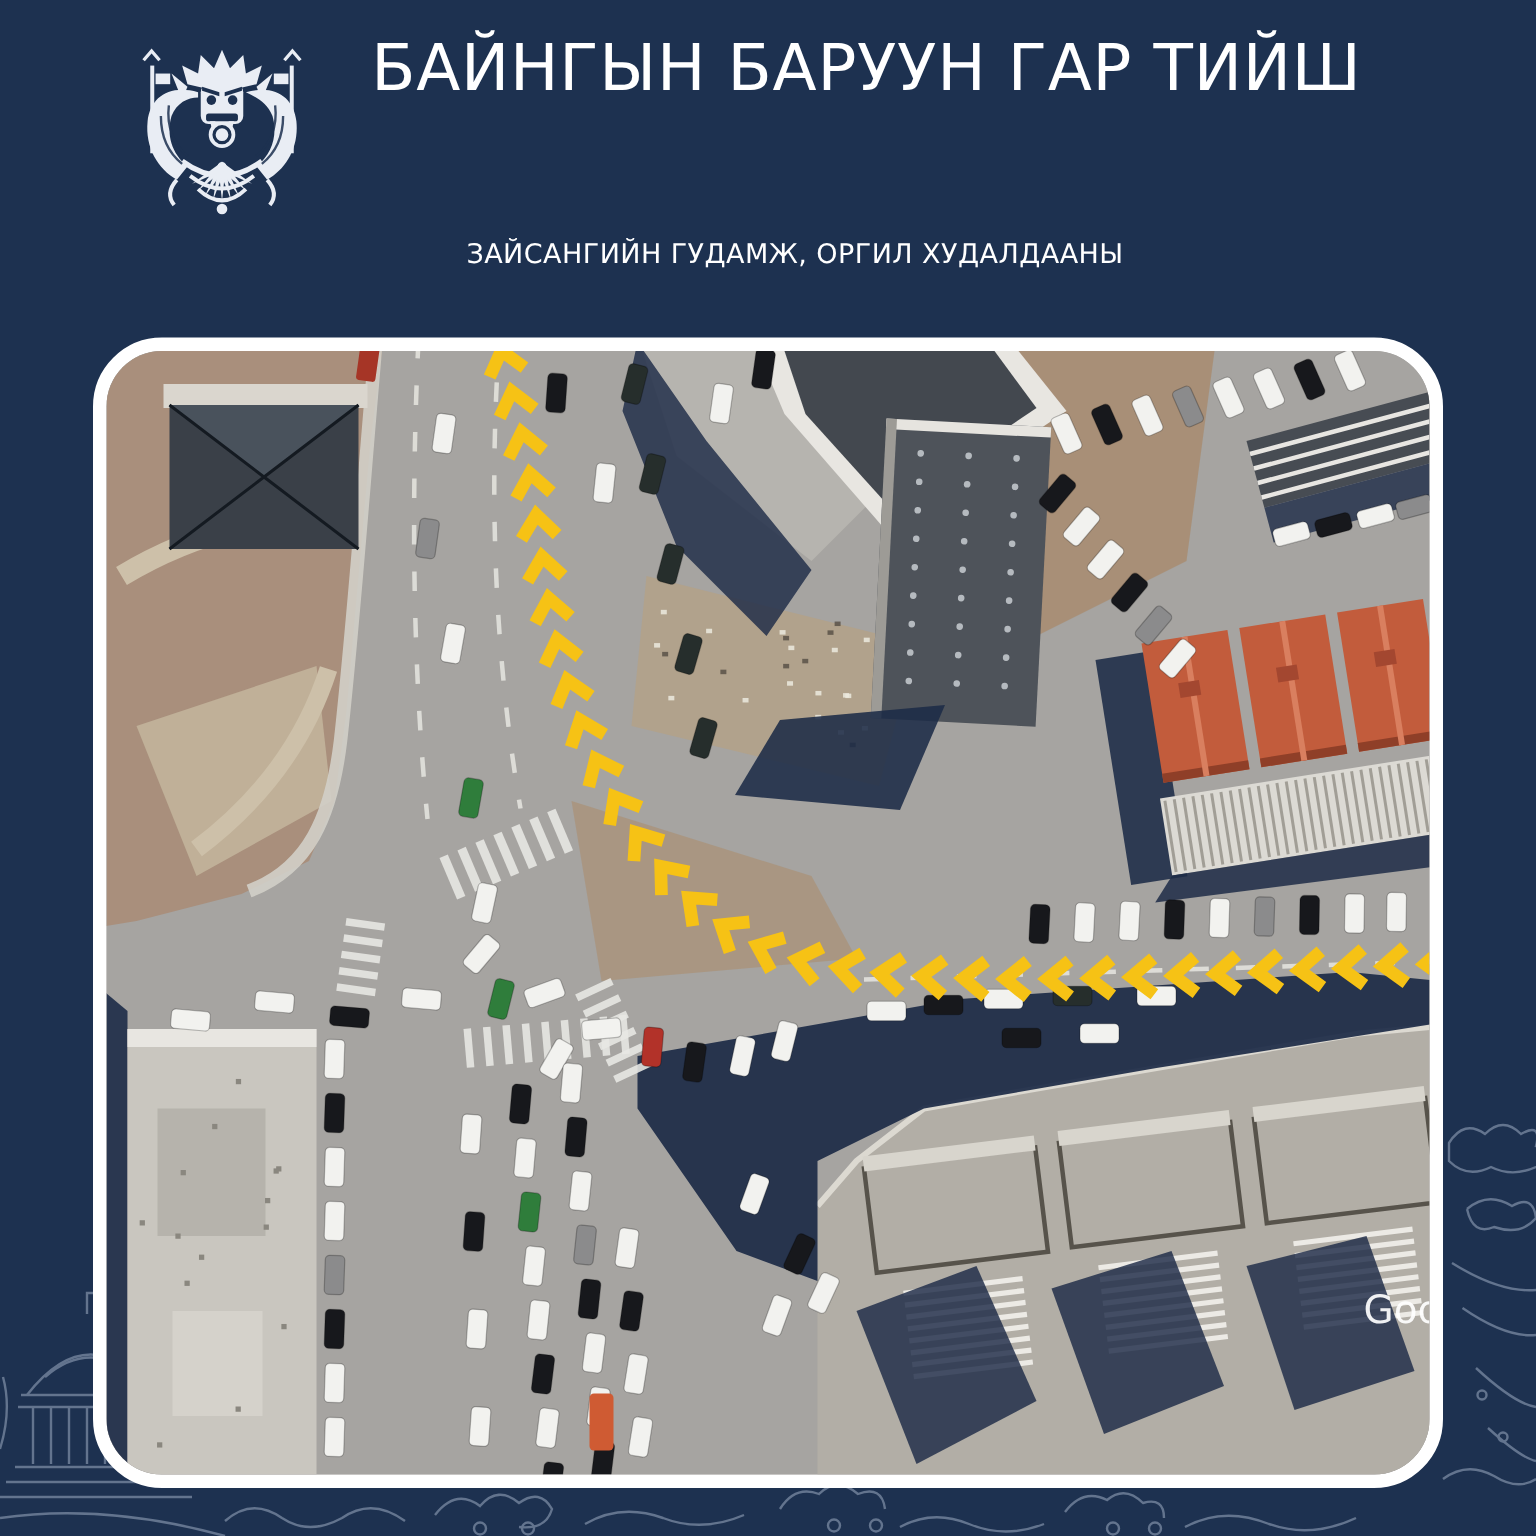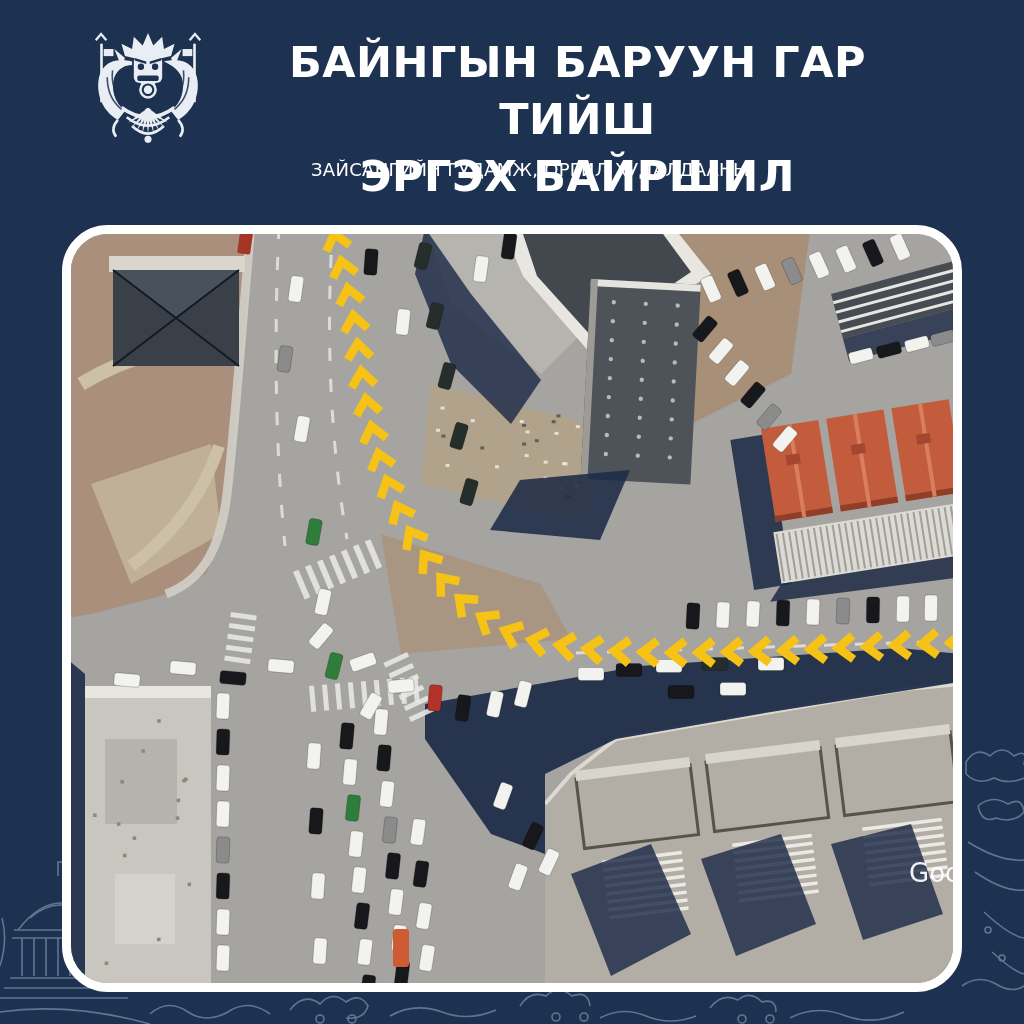--- a/index.html
+++ b/index.html
@@ -4,22 +4,22 @@
 <style>
   html,body{margin:0;padding:0}
   body{
     width:1024px;height:1024px;position:relative;overflow:hidden;
     background:#1d3150;
     font-family:"DejaVu Sans","Liberation Sans",sans-serif;
   }
   #deco{position:absolute;left:0;top:0;width:1024px;height:1024px;pointer-events:none}
   .logo{position:absolute;left:86px;top:24px;width:124px;height:128px}
   .title{
-    position:absolute;left:205px;top:34px;width:745px;text-align:center;
-    color:#ffffff;font-weight:bold;font-size:43px;line-height:57px;letter-spacing:.5px;
+    position:absolute;left:205px;top:18px;width:745px;text-align:center;
+    color:#ffffff;font-weight:normal;font-size:43px;line-height:57px;letter-spacing:.5px;
   }
   .subtitle{
     position:absolute;left:145px;top:153px;width:770px;text-align:center;
     color:#ffffff;font-weight:normal;font-size:18px;line-height:33px;letter-spacing:.3px;
   }
   .map-card{
     position:absolute;left:62px;top:225px;width:882px;height:749px;
     border:9px solid #ffffff;border-radius:46px;overflow:hidden;background:#a6a4a1;
   }
   .map-card svg{display:block;width:882px;height:749px}
@@ -117,21 +117,20 @@
       <polygon points="-3,-2 3,-2 0,26" transform="translate(70,96) rotate(0)"></polygon>
       <polygon points="-3,-2 3,-2 0,26" transform="translate(70,96) rotate(15)"></polygon>
       <polygon points="-3,-2 3,-2 0,26" transform="translate(70,96) rotate(30)"></polygon>
       <polygon points="-3,-2 3,-2 0,26" transform="translate(70,96) rotate(45)"></polygon>
       <polygon points="-3,-2 3,-2 0,26" transform="translate(70,96) rotate(60)"></polygon>
     </g>
 </svg>
 
 <div class="title">
   <div>БАЙНГЫН БАРУУН ГАР ТИЙШ</div>
-  <div>ЭРГЭХ БАЙРШИЛ</div>
 </div>
 <div class="subtitle">
   <div>ЗАЙСАНГИЙН ГУДАМЖ, ОРГИЛ ХУДАЛДААНЫ</div>
 </div>
 
 <div class="map-card">
 <svg id="scene" viewBox="0 0 882 749">
   <rect x="-10" y="-10" width="902" height="769" fill="#a6a4a1"></rect>
 
   <g>

